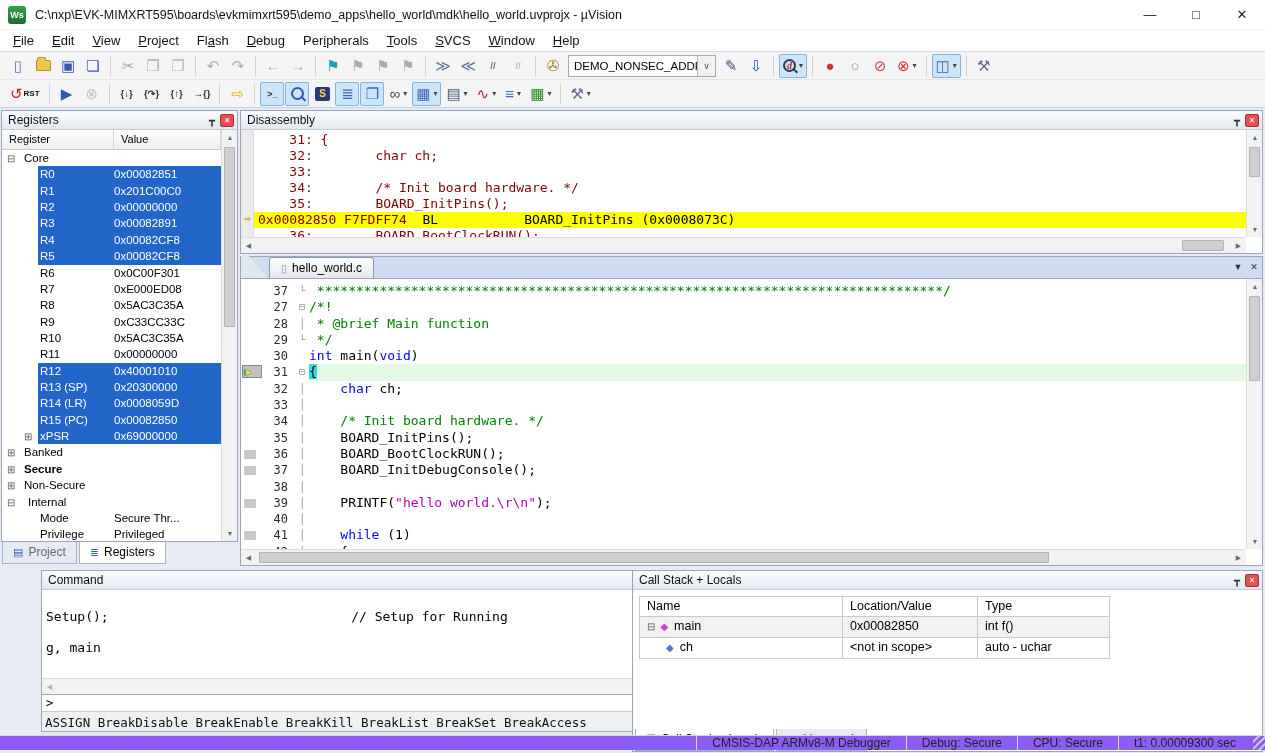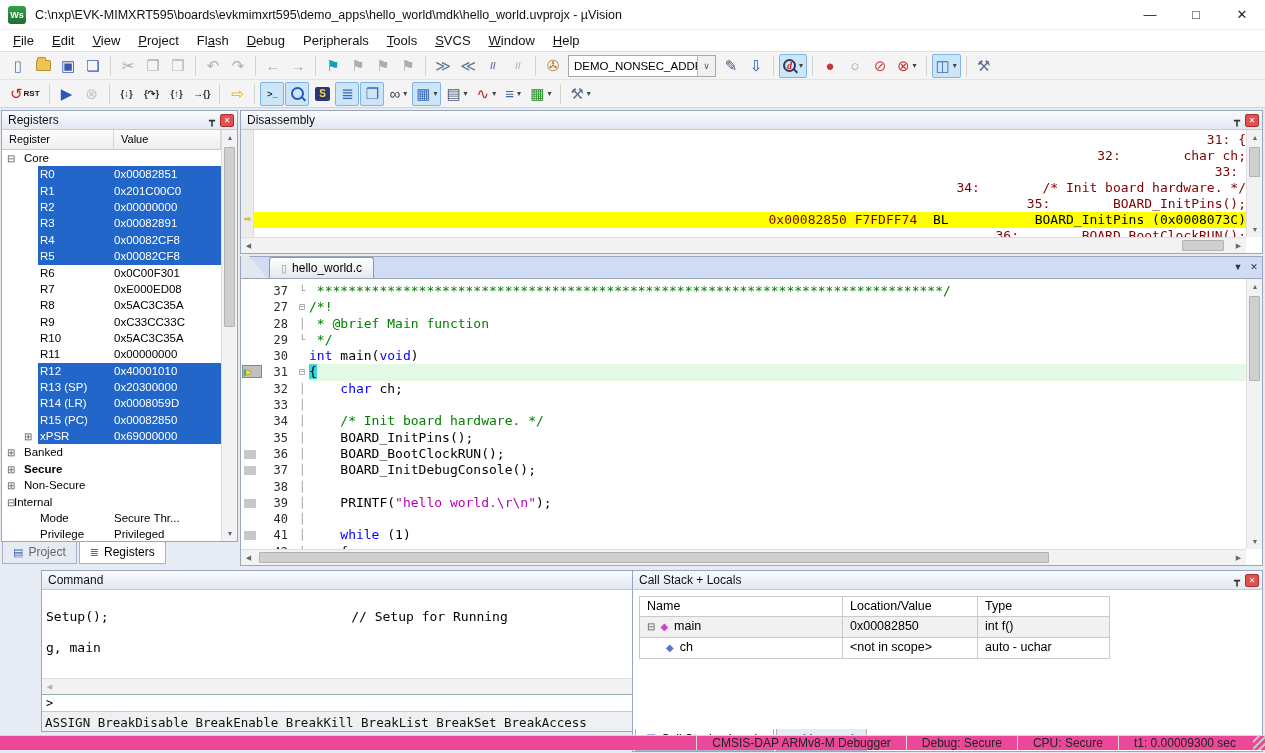--- a/index.html
+++ b/index.html
@@ -99,21 +99,21 @@
   .cs-row{display:flex;}
   .cs-cell{border-right:1px solid #c9c9c9;border-bottom:1px solid #c9c9c9;font-size:12.5px;padding:2px 0 0 7px;height:21px;white-space:nowrap;overflow:hidden;}
   .cs-head .cs-cell{border-top:1px solid #c9c9c9;background:#fff;}
   .cs-c0{width:204px;border-left:1px solid #c9c9c9;position:relative;}
   .cs-c1{width:135px;}
   .cs-c2{width:132px;}
   .cs-row.shade .cs-cell{background:#f1f1f1;}
   .diamond{font-size:10px;margin-right:6px;}
   .cs-exp{font-size:10px;color:#555;margin-right:5px;}
   
-  #statusbar{position:absolute;left:0;right:0;top:735px;height:15px;background:#ec4899;border-top:1px solid #d6d6d6;display:flex;align-items:center;font-size:12px;color:#222;}
+  #statusbar{position:absolute;left:0;right:0;top:735px;height:15px;background:#8b5cf6;border-top:1px solid #d6d6d6;display:flex;align-items:center;font-size:12px;color:#222;}
   .stat-seg{padding:0 15px;border-left:1px solid #d8d8d8;height:100%;display:flex;align-items:center;white-space:nowrap;}
   .grip{width:12px;height:100%;margin-left:2px;background:repeating-linear-gradient(135deg,transparent 0 3px,#c4c4c4 3px 5px);}
 </style>
 </head>
 <body>
 
 <div class="win">
 
   <div class="titlebar">
     <div class="app-icon">Ws</div>
@@ -415,21 +415,21 @@
         <div class="reg-row">
           <span class="exp" style="left: 5px;">⊞</span>
           <span class="rlbl" style="left: 22px; font-weight: bold;">Secure</span>
         </div>
         <div class="reg-row">
           <span class="exp" style="left: 5px;">⊞</span>
           <span class="rlbl" style="left: 22px;">Non-Secure</span>
         </div>
         <div class="reg-row">
           <span class="exp" style="left: 5px;">⊟</span>
-          <span class="rlbl" style="left: 12px;">Internal</span>
+          <span class="rlbl" style="left: 26px;">Internal</span>
         </div>
         <div class="reg-row">
           <span class="rlbl" style="left: 38px;">Mode</span>
           <span class="rval">Secure Thr...</span>
         </div>
         <div class="reg-row">
           <span class="rlbl" style="left: 38px;">Privilege</span>
           <span class="rval">Privileged</span>
         </div>
       </div>
@@ -454,21 +454,21 @@
     <div class="panel-h">
       <span>Disassembly</span>
       <span class="sp"></span>
       <span class="pin">┳</span>
       <span class="closeb">✕</span>
     </div>
     <div id="disasm-body" class="codefont">
       <div id="disasm-gutter">
           <span class="darrow" style="top: 82px;">⇨</span>
         </div>
-      <div id="disasm-lines" style="padding-top: 2px; text-align: right;">
+      <div id="disasm-lines" style="padding-top: 2px;">
           <div class="dline">    31: {</div>
           <div class="dline">    32:        char ch;</div>
           <div class="dline">    33: </div>
           <div class="dline">    34:        /* Init board hardware. */</div>
           <div class="dline">    35:        BOARD_InitPins();</div>
           <div class="dcur"><span class="addr">0x00082850 F7FDFF74  </span><span class="mn">BL           </span><span class="op">BOARD_InitPins (0x0008073C)</span></div>
           <div class="dline partial">    36:        BOARD_BootClockRUN();</div>
         </div>
     </div>
     <div class="vscroll" style="top:19px;right:0;bottom:16px;">

